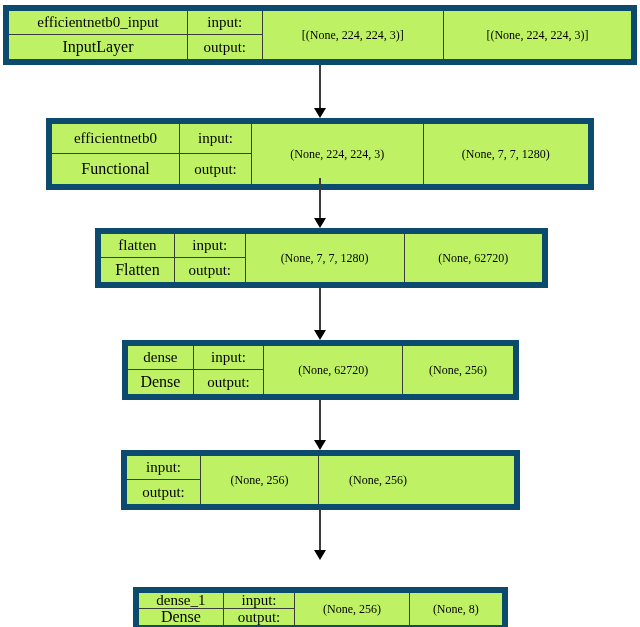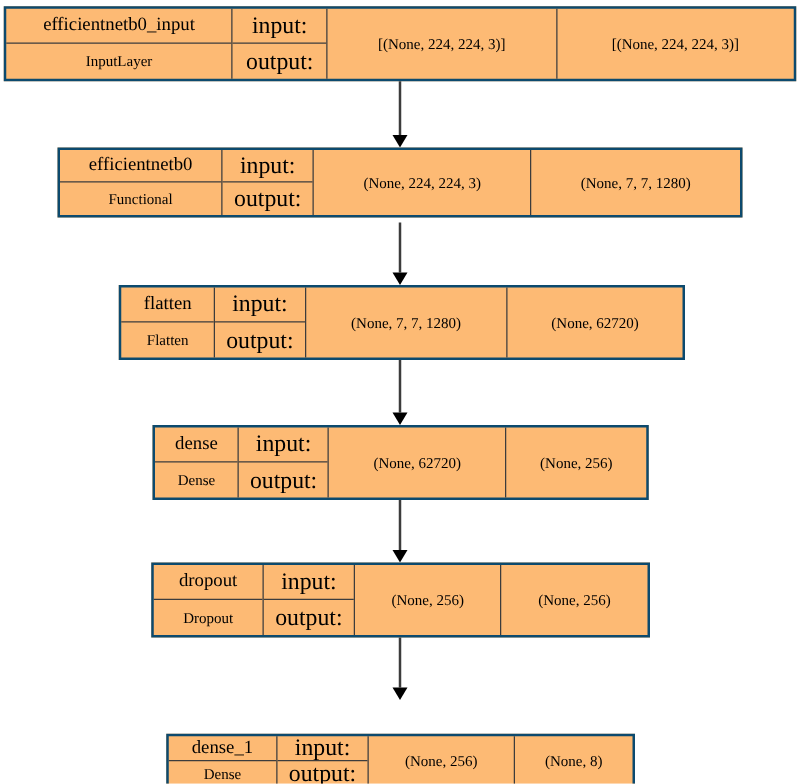--- a/index.html
+++ b/index.html
@@ -16,22 +16,22 @@
     width: 640px;
     height: 627px;
     background: #ffffff;
     overflow: hidden;
   }
 
   
   .node {
     position: absolute;
     box-sizing: border-box;
-    border: 2px solid #0c4a6e;
-    background: #fdba74;
+    border: 6px solid #0c4a6e;
+    background: #bef264;
     display: flex;
     flex-direction: row;
     align-items: stretch;
   }
 
   
   .col {
     box-sizing: border-box;
     display: flex;
     flex-direction: column;
@@ -58,22 +58,22 @@
   
   .col.merged {
     display: flex;
     align-items: center;
     justify-content: center;
     padding: 0 10px;
     white-space: nowrap;
   }
 
   .t-name   { font-size: 15px; }
-  .t-class  { font-size: 12px; }
-  .t-io     { font-size: 19px; }
+  .t-class  { font-size: 16px; }
+  .t-io     { font-size: 15px; }
   .t-shape  { font-size: 12px; }
 
   
   .edge {
     position: absolute;
     width: 0;
   }
   .edge .stem {
     position: absolute;
     left: 0;
@@ -110,21 +110,21 @@
     </div>
     <div class="col merged t-shape" style="width:184px;">[(None, 224, 224, 3)]</div>
     <div class="col merged last t-shape" style="width:190px;">[(None, 224, 224, 3)]</div>
   </div>
 
   <div class="edge" style="left:320px; top:65px; height:53px;">
     <div class="stem" style="height:43px;"></div>
     <div class="head"></div>
   </div>
 
-  <div class="node" style="left:46px; top:118px; width:548px; height:56px;">
+  <div class="node" style="left:46px; top:118px; width:548px; height:72px;">
     <div class="col" style="width:131px;">
       <div class="cell top t-name">efficientnetb0</div>
       <div class="cell t-class">Functional</div>
     </div>
     <div class="col" style="width:74px;">
       <div class="cell top t-io">input:</div>
       <div class="cell t-io">output:</div>
     </div>
     <div class="col merged t-shape" style="width:175px;font-family:Liberation Serif, serif;">(None, 224, 224, 3)</div>
     <div class="col merged last t-shape" style="width:168px;">(None, 7, 7, 1280)</div>
@@ -165,24 +165,20 @@
     <div class="col merged t-shape" style="width:143px;">(None, 62720)</div>
     <div class="col merged last t-shape" style="width:113px;">(None, 256)</div>
   </div>
 
   <div class="edge" style="left:320px; top:400px; height:50px;">
     <div class="stem" style="height:40px;"></div>
     <div class="head"></div>
   </div>
 
   <div class="node" style="left:121px; top:450px; width:399px; height:60px;">
-    <div class="col" style="width:89px;">
-      <div class="cell top t-name">dropout</div>
-      <div class="cell t-class">Dropout</div>
-    </div>
     <div class="col" style="width:74px;">
       <div class="cell top t-io">input:</div>
       <div class="cell t-io">output:</div>
     </div>
     <div class="col merged t-shape" style="width:118px;">(None, 256)</div>
     <div class="col merged last t-shape" style="width:118px;">(None, 256)</div>
   </div>
 
   <div class="edge" style="left:320px; top:510px; height:50px;">
     <div class="stem" style="height:40px;"></div>

